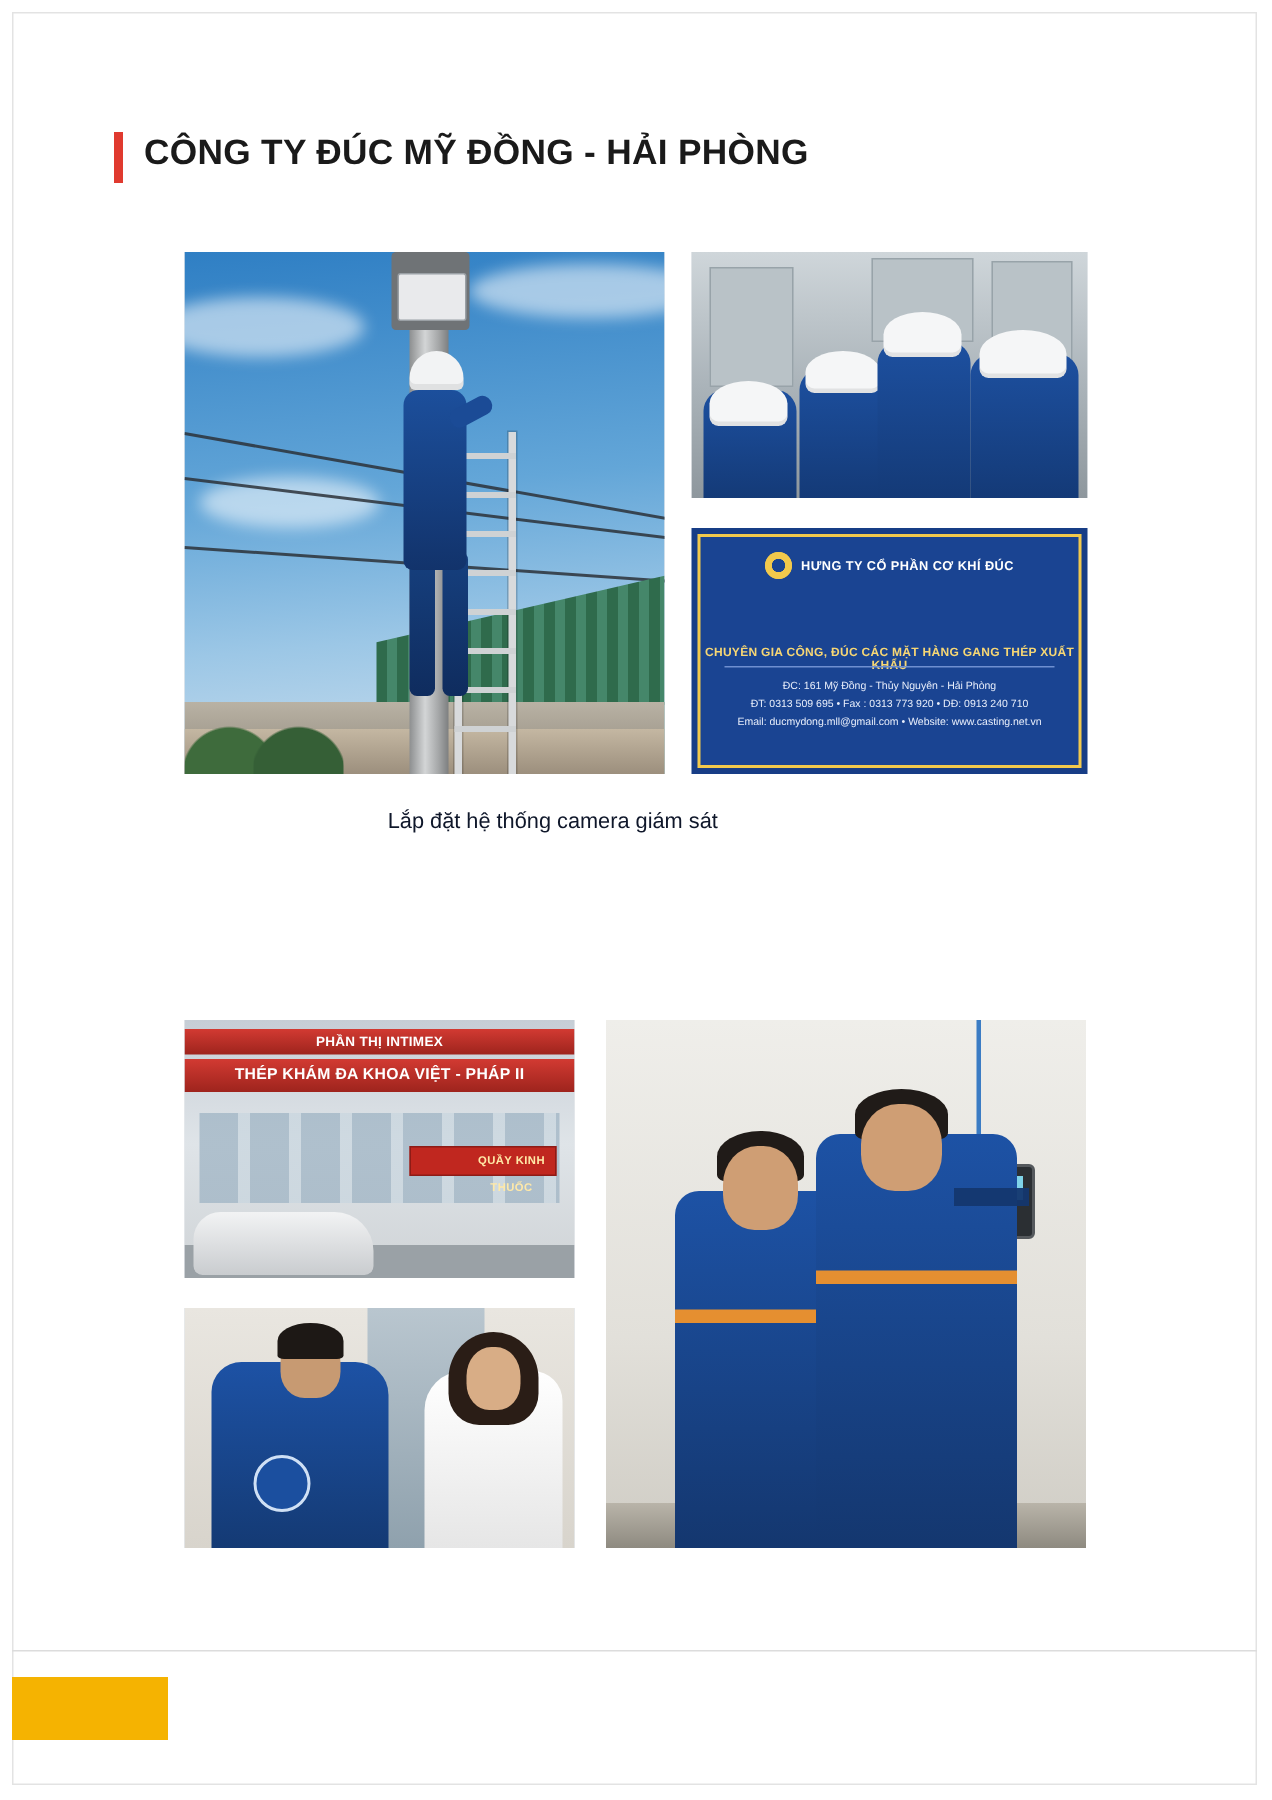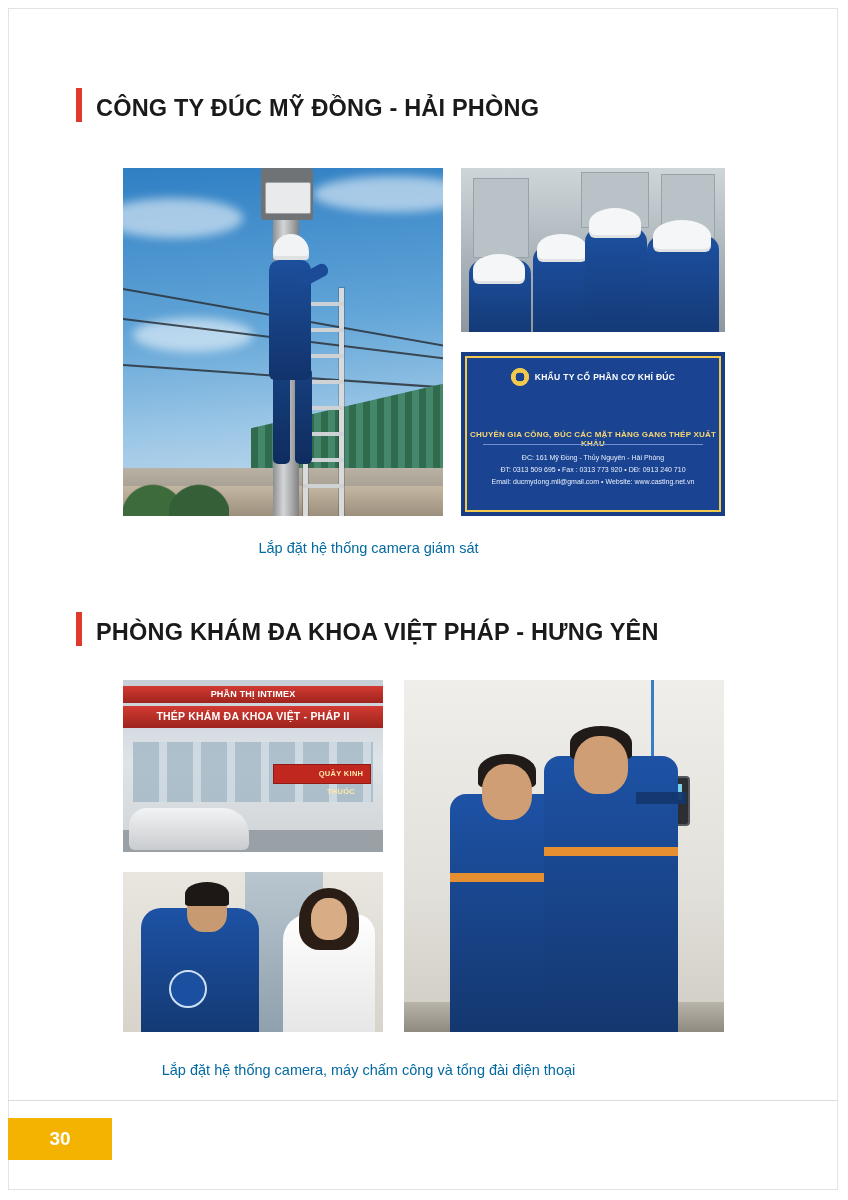--- a/index.html
+++ b/index.html
@@ -34,42 +34,42 @@
 
   .section {
     position: absolute;
     left: 0;
     width: 848px;
   }
 
   
   .heading-row {
     display: flex;
-    align-items: flex-end;
+    align-items: flex-start;
     padding-left: 76px;
   }
   .heading-bar {
     width: 6px;
     height: 34px;
     background: #e03a2f;
     margin-right: 14px;
     flex: none;
   }
   .heading-text {
     font-size: 23.5px;
     font-weight: bold;
     letter-spacing: 0.2px;
     color: #1a1a1a;
     white-space: nowrap;
   }
 
   .caption {
     text-align: center;
     font-size: 14.5px;
-    color: #0369a1;
+    color: #0f172a;
     width: 737px;
   }
 
   
   .photo {
     position: absolute;
     overflow: hidden;
     background: #cfd6dc;
   }
 
@@ -401,37 +401,31 @@
     <div class="hat" style="left:128px;top:40px;width:52px;height:30px;"></div>
 
     <div class="person" style="left:186px;bottom:0;width:72px;height:96px;"></div>
     <div class="hat" style="left:192px;top:52px;width:58px;height:32px;"></div>
   </div>
 
   <div class="photo p3">
     <div class="frame"></div>
     <div class="topline">
       <span class="gear"></span>
-      <span class="t-small">KHẨU TY CỔ PHẦN CƠ KHÍ ĐÚC</span>
+      <span class="t-small">HƯNG TY CỔ PHẦN CƠ KHÍ ĐÚC</span>
     </div>
     <div class="t-sub">CHUYÊN GIA CÔNG, ĐÚC CÁC MẶT HÀNG GANG THÉP XUẤT KHẨU</div>
     <div class="divider"></div>
     <div class="t-addr">ĐC: 161 Mỹ Đồng - Thủy Nguyên - Hải Phòng</div>
     <div class="t-addr" style="top:112px;">ĐT: 0313 509 695 • Fax : 0313 773 920 • DĐ: 0913 240 710</div>
     <div class="t-addr" style="top:124px;">Email: ducmydong.mll@gmail.com • Website: www.casting.net.vn</div>
   </div>
 
   <div class="caption" style="position:absolute;top:540px;">Lắp đặt hệ thống camera giám sát</div>
 
-  <div class="section" style="top:612px;">
-    <div class="heading-row">
-      <div class="heading-bar"></div>
-      <div class="heading-text">PHÒNG KHÁM ĐA KHOA VIỆT PHÁP - HƯNG YÊN</div>
-    </div>
-  </div>
 
   <div class="photo p4">
     <div class="bg"></div>
     <div class="band" style="top:6px;"></div>
     <div class="band-text" style="top:9px;">PHẦN THỊ INTIMEX</div>
     <div class="band" style="top:26px;height:22px;"></div>
     <div class="band-text" style="top:30px;font-size:10.5px;">THÉP KHÁM ĐA KHOA VIỆT - PHÁP II</div>
     <div class="windows"></div>
     <div class="redsign">
       <span>QUẦY KINH THUỐC</span>
@@ -465,19 +459,17 @@
     <div class="hair" style="left:74px;top:74px;width:58px;height:34px;"></div>
     <div class="head" style="left:78px;top:84px;width:50px;height:56px;"></div>
 
     <div class="man" style="left:140px;width:134px;height:276px;"></div>
     <div class="stripe" style="left:140px;bottom:176px;width:134px;"></div>
     <div class="hair" style="left:166px;top:46px;width:62px;height:34px;"></div>
     <div class="head" style="left:170px;top:56px;width:54px;height:58px;"></div>
     <div class="stripe" style="left:232px;top:112px;width:50px;height:12px;background:#14376f;"></div>
   </div>
 
-  <div class="caption" style="position:absolute;top:1062px;">Lắp đặt hệ thống camera, máy chấm công và tổng đài điện thoại</div>
 
   <div class="footer-rule"></div>
   <div class="footer-bar"></div>
-  <div class="footer-num">30</div>
 
 </div>
 
 </body></html>

